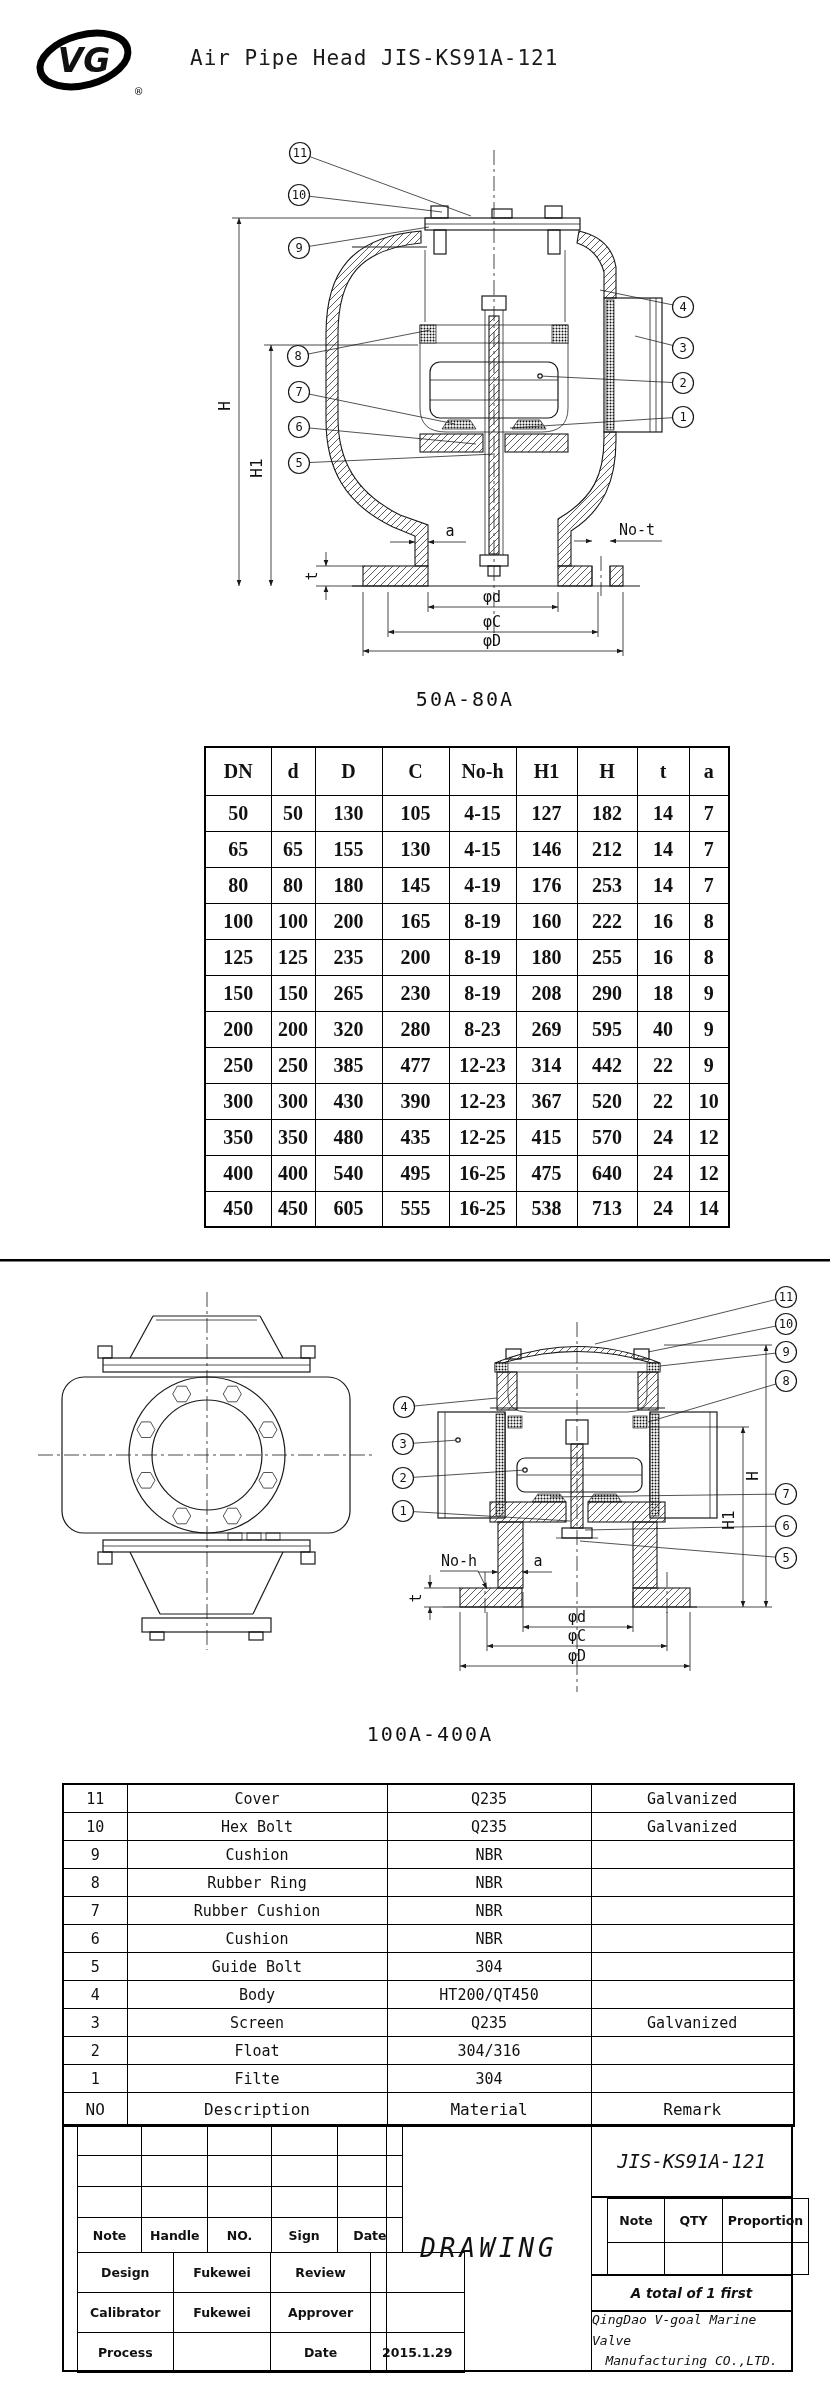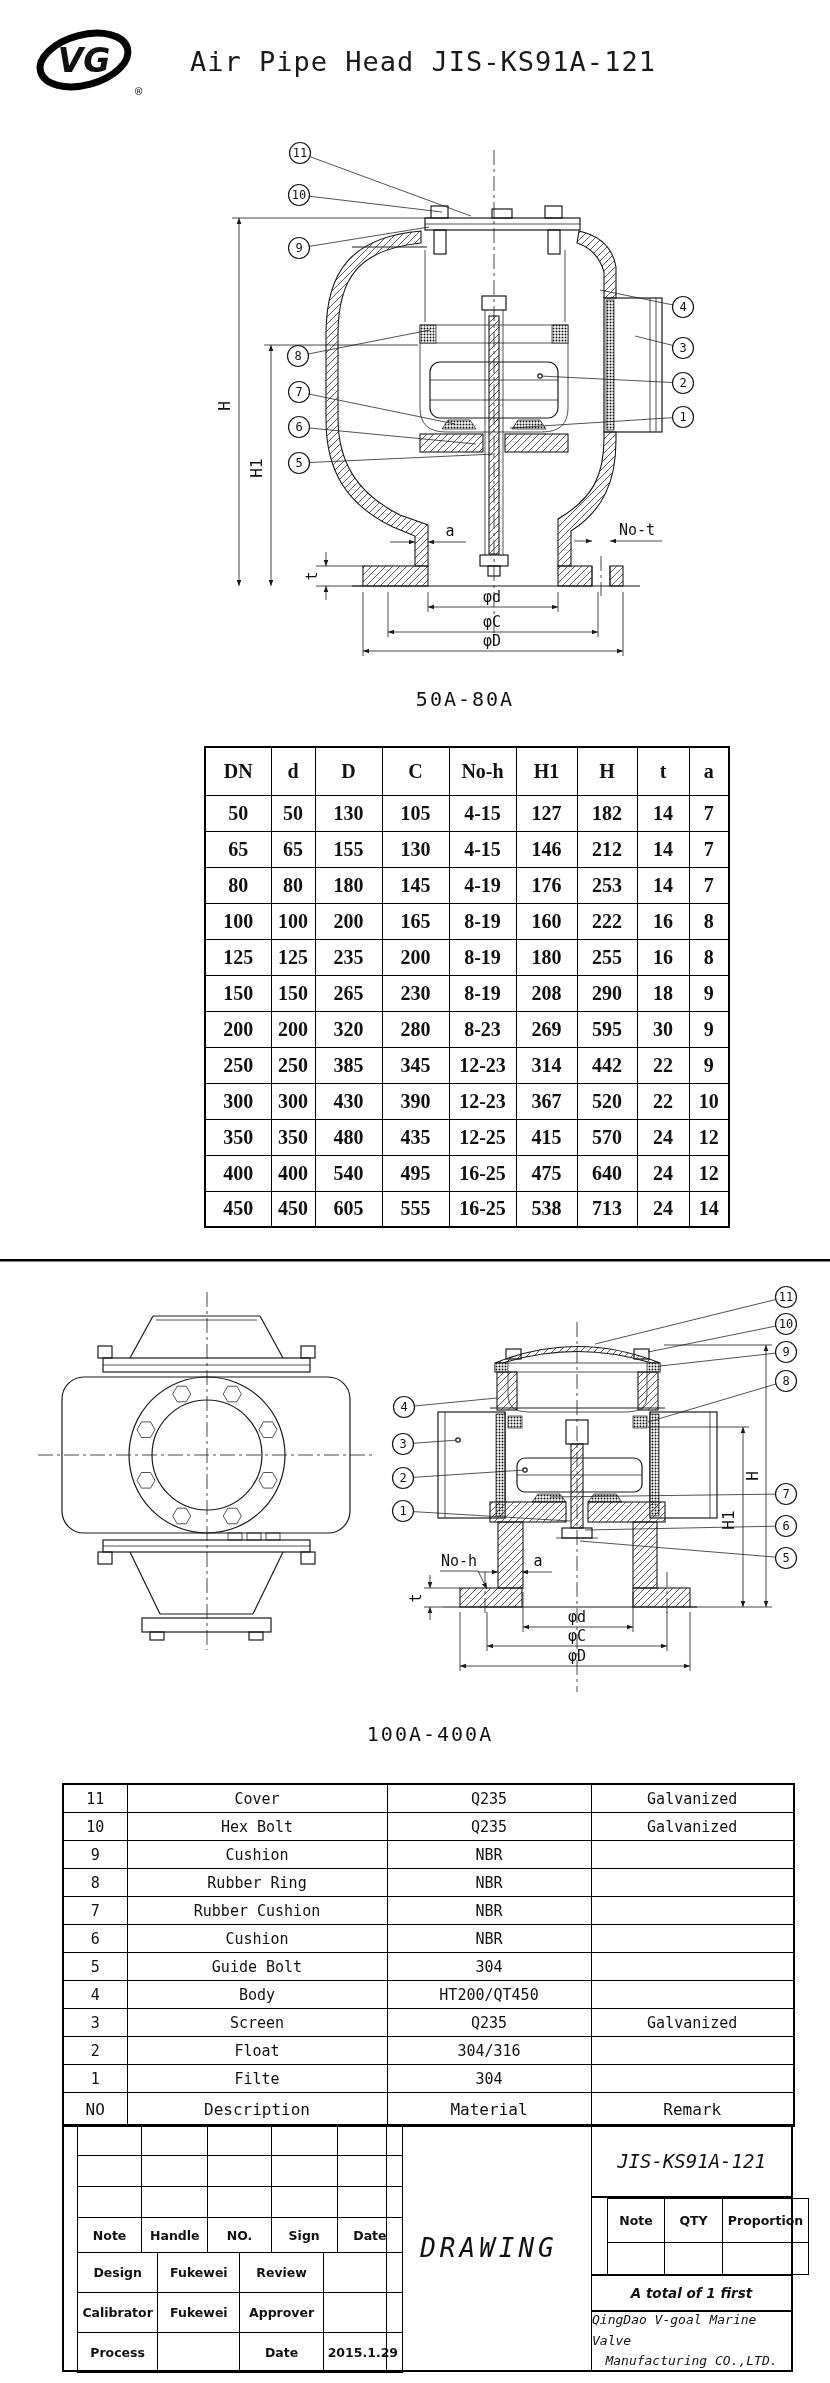--- a/index.html
+++ b/index.html
@@ -1,20 +1,20 @@
 <!DOCTYPE html>
 <html><head>
 <meta charset="utf-8">
 <style>
   html,body{margin:0;padding:0;background:#e8e8e8;}
   .page{position:relative;width:830px;height:2383px;background:#fff;margin:0 auto;
         font-family:"DejaVu Sans Mono",monospace;color:#111;overflow:hidden;}
   .abs{position:absolute;}
   
-  .title{left:190px;top:46px;font-size:27px;letter-spacing:1px;white-space:nowrap;color:#1a1a1a;}
+  .title{left:190px;top:46px;font-size:21px;letter-spacing:1px;white-space:nowrap;color:#1a1a1a;}
   
   svg{position:absolute;left:0;top:0;}
   .ln{stroke:#1a1a1a;fill:none;stroke-width:1.2;}
   .tn{stroke:#1a1a1a;fill:none;stroke-width:0.75;}
   .cl{stroke:#1a1a1a;fill:none;stroke-width:0.8;stroke-dasharray:15 4 3 4;}
   .dim{stroke:#1a1a1a;fill:none;stroke-width:0.8;}
   .wall{fill:url(#h1);stroke:#1a1a1a;stroke-width:1.1;}
   .dk{fill:url(#dk);stroke:#1a1a1a;stroke-width:0.7;}
   text{fill:#111;}
   .dt{font:15px "DejaVu Sans Mono",monospace;}
@@ -501,29 +501,29 @@
         </tr>
 
         <tr>
           <td>200</td>
           <td>200</td>
           <td>320</td>
           <td>280</td>
           <td>8-23</td>
           <td>269</td>
           <td>595</td>
-          <td>30</td>
+          <td>40</td>
           <td>9</td>
         </tr>
 
         <tr>
           <td>250</td>
           <td>250</td>
           <td>385</td>
-          <td>345</td>
+          <td>477</td>
           <td>12-23</td>
           <td>314</td>
           <td>442</td>
           <td>22</td>
           <td>9</td>
         </tr>
 
         <tr>
           <td>300</td>
           <td>300</td>
@@ -705,21 +705,21 @@
       <tr style="height:35px">
         <td>Note</td>
         <td>Handle</td>
         <td>NO.</td>
         <td>Sign</td>
         <td>Date</td>
       </tr>
     </tbody>
       </table>
 
-    <table style="left:-2px;top:126px;width:326px;">
+    <table style="left:-2px;top:126px;width:388px;">
       <colgroup>
           <col style="width:80px">
           <col style="width:82px">
           <col style="width:83px">
           <col style="width:79px">
         </colgroup>
       <tbody>
           <tr style="height:40px">
         <td>Design</td>
         <td>Fukewei</td>

